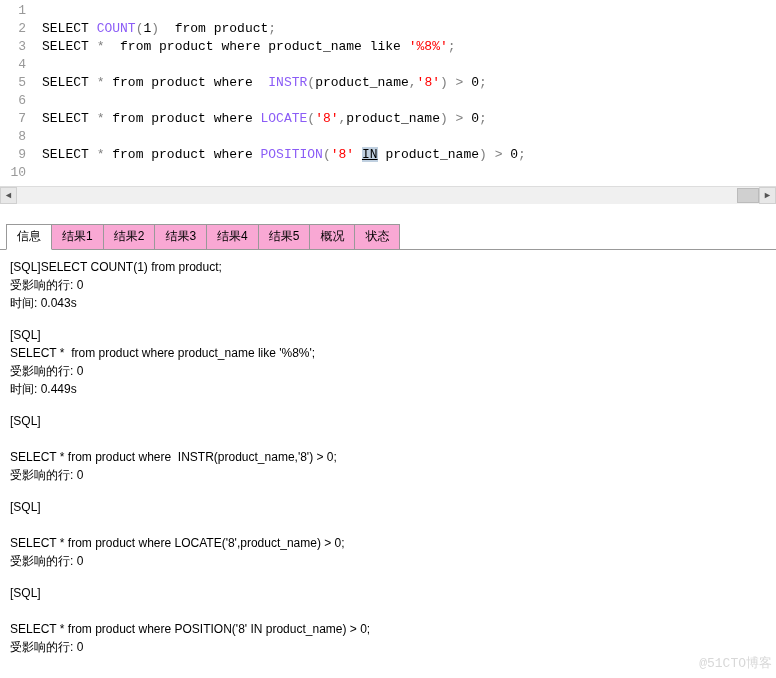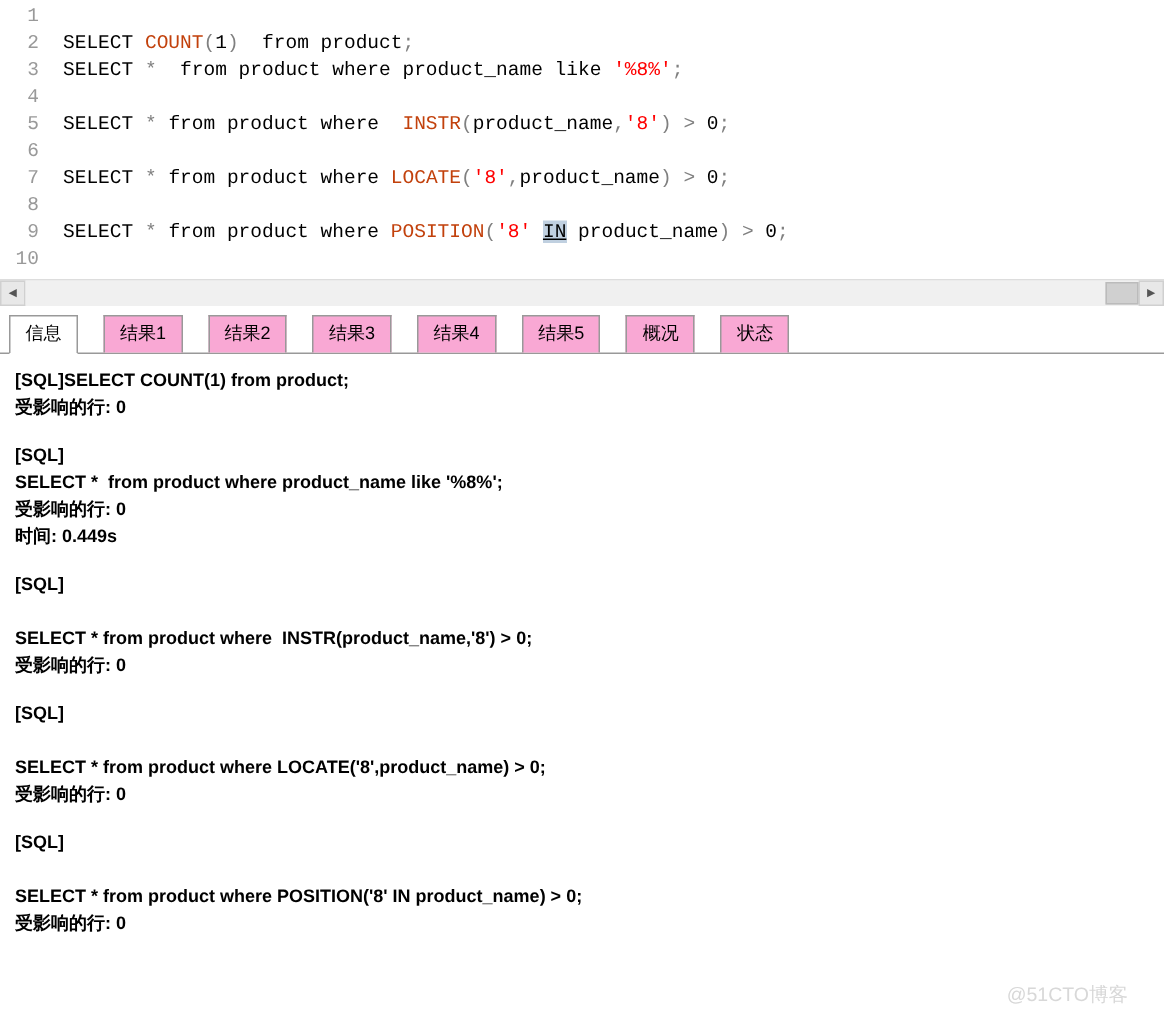--- a/index.html
+++ b/index.html
@@ -34,21 +34,21 @@
     padding-right: 10px;
     color: #999;
     user-select: none;
     background: #fff;
   }
   .code {
     flex: 1;
     padding-left: 6px;
   }
   .kw-blue { color: #000000; }
-  .kw-green { color: #c2410c; }
+  .kw-green { color: #8b5cf6; }
   .kw-gray { color: #808080; }
   .kw-red { color: #ff0000; }
   .kw-black { color: #000; }
   .hl { background: #c0d0e0; text-decoration: underline; }
   .scrollbar-h {
     height: 17px;
     background: #f0f0f0;
     border-top: 1px solid #ddd;
     display: flex;
     align-items: center;
@@ -77,22 +77,22 @@
     top: 1px;
     width: 22px;
     height: 15px;
     background: #d0d0d0;
     border: 1px solid #bbb;
   }
   .tabs {
     display: flex;
     background: #fff;
     border-bottom: 1px solid #999;
-    padding: 6px 6px 0 6px;
-    gap: 18px;
+    padding: 20px 6px 0 6px;
+    gap: 0;
   }
   .tab {
     padding: 3px 10px 4px 10px;
     border: 1px solid #999;
     border-bottom: none;
     background: #f9a8d4;
     font-size: 12px;
     color: #000;
     margin-right: -1px;
     cursor: pointer;
@@ -108,29 +108,29 @@
     padding: 8px 10px;
     font-size: 12px;
     color: #000;
     line-height: 1.5;
   }
   .output-block {
     margin-bottom: 14px;
   }
   .output-line {
     white-space: pre-wrap;
-    font-weight: bold;
   }
   .watermark {
     position: absolute;
-    right: 24px;
+    right: 4px;
     bottom: 6px;
     color: #d8d8d8;
     font-size: 13px;
     user-select: none;
+    font-family: Liberation Mono, monospace;
   }
 </style>
 </head>
 <body>
 
 <div class="editor-area">
   <div class="code-lines" id="code-lines">
       <div class="code-line"><div class="gutter">1</div><div class="code"></div></div>
       <div class="code-line"><div class="gutter">2</div><div class="code"><span class="kw-blue">SELECT</span><span class="kw-black"> </span><span class="kw-green">COUNT</span><span class="kw-gray">(</span><span class="kw-black">1</span><span class="kw-gray">)</span><span class="kw-black">  </span><span class="kw-blue">from</span><span class="kw-black"> product</span><span class="kw-gray">;</span></div></div>
       <div class="code-line"><div class="gutter">3</div><div class="code"><span class="kw-blue">SELECT</span><span class="kw-black"> </span><span class="kw-gray">*</span><span class="kw-black">  </span><span class="kw-blue">from</span><span class="kw-black"> product </span><span class="kw-blue">where</span><span class="kw-black"> product_name </span><span class="kw-blue">like</span><span class="kw-black"> </span><span class="kw-red">'%8%'</span><span class="kw-gray">;</span></div></div>
@@ -159,20 +159,21 @@
     <div class="tab">结果4</div>
     <div class="tab">结果5</div>
     <div class="tab">概况</div>
     <div class="tab">状态</div>
   </div>
 
 <div class="output" id="output">
     <div class="output-block">
       <div class="output-line">[SQL]SELECT COUNT(1) from product;</div>
       <div class="output-line">受影响的行: 0</div>
+      <div class="output-line">时间: 0.043s</div>
     </div>
     <div class="output-block">
       <div class="output-line">[SQL]</div>
       <div class="output-line">SELECT *  from product where product_name like '%8%';</div>
       <div class="output-line">受影响的行: 0</div>
       <div class="output-line">时间: 0.449s</div>
     </div>
     <div class="output-block">
       <div class="output-line">[SQL]</div>
       <div class="output-line">&nbsp;</div>

